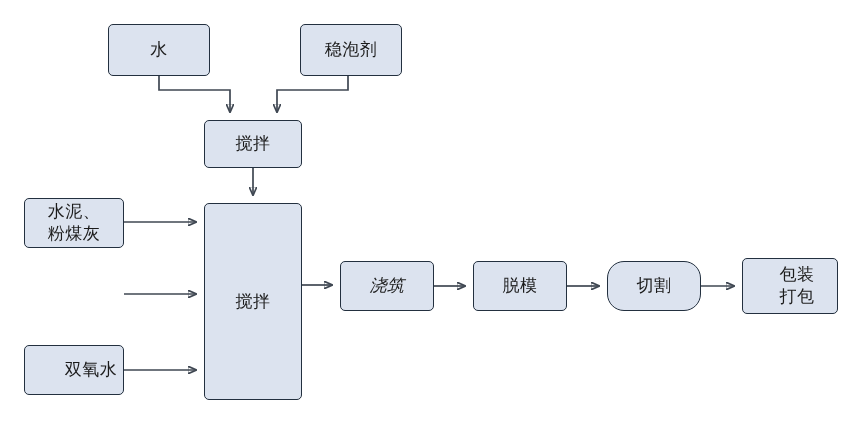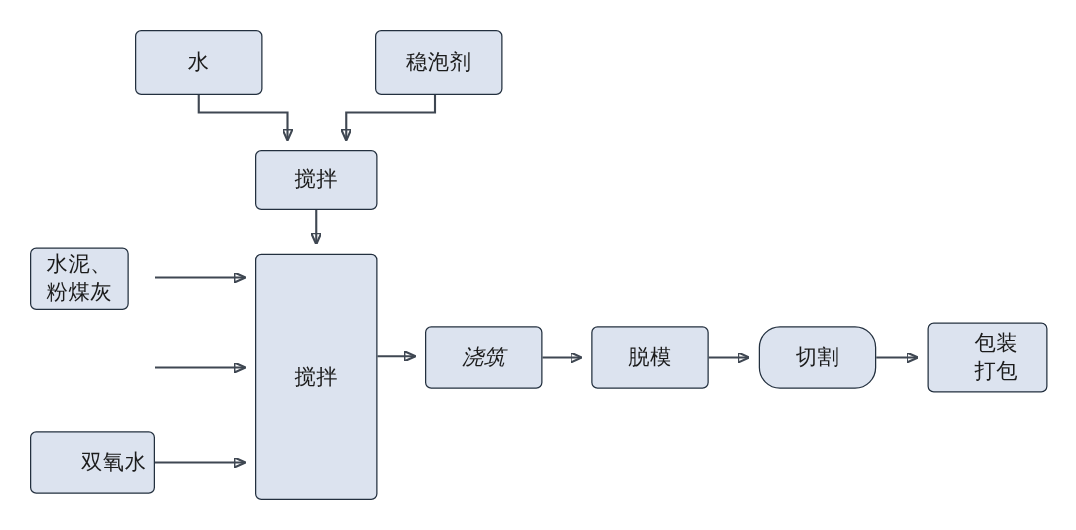--- a/index.html
+++ b/index.html
@@ -82,21 +82,21 @@
     <path d="M434,286 L465,286" marker-end="url(#arrowhead)"></path>
 
     <path d="M567,286 L599,286" marker-end="url(#arrowhead)"></path>
 
     <path d="M701,286 L734,286" marker-end="url(#arrowhead)"></path>
   </svg>
 
   <div class="node" style="left: 108px; top: 24px; width: 102px; height: 52px;">水</div>
   <div class="node" style="left: 300px; top: 24px; width: 102px; height: 52px;">稳泡剂</div>
   <div class="node" style="left: 204px; top: 120px; width: 98px; height: 48px;">搅拌</div>
-  <div class="node" style="left: 24px; top: 198px; width: 79px; height: 50px;">水泥、
+  <div class="node" style="left: 24px; top: 198px; width: 100px; height: 50px;">水泥、
 粉煤灰</div>
   <div class="node" style="left: 24px; top: 345px; width: 100px; height: 50px; padding-left: 34px;">双氧水</div>
   <div class="node tall" style="left: 204px; top: 203px; width: 98px; height: 197px;">搅拌</div>
   <div class="node" style="left: 340px; top: 261px; width: 94px; height: 50px; font-style: italic;">浇筑</div>
   <div class="node" style="left: 473px; top: 261px; width: 94px; height: 50px;">脱模</div>
   <div class="node" style="left: 607px; top: 261px; width: 94px; height: 50px; border-radius: 17px;">切割</div>
   <div class="node" style="left: 742px; top: 258px; width: 96px; height: 56px; padding-left: 14px;">包装
 打包</div>
 
 </div>

